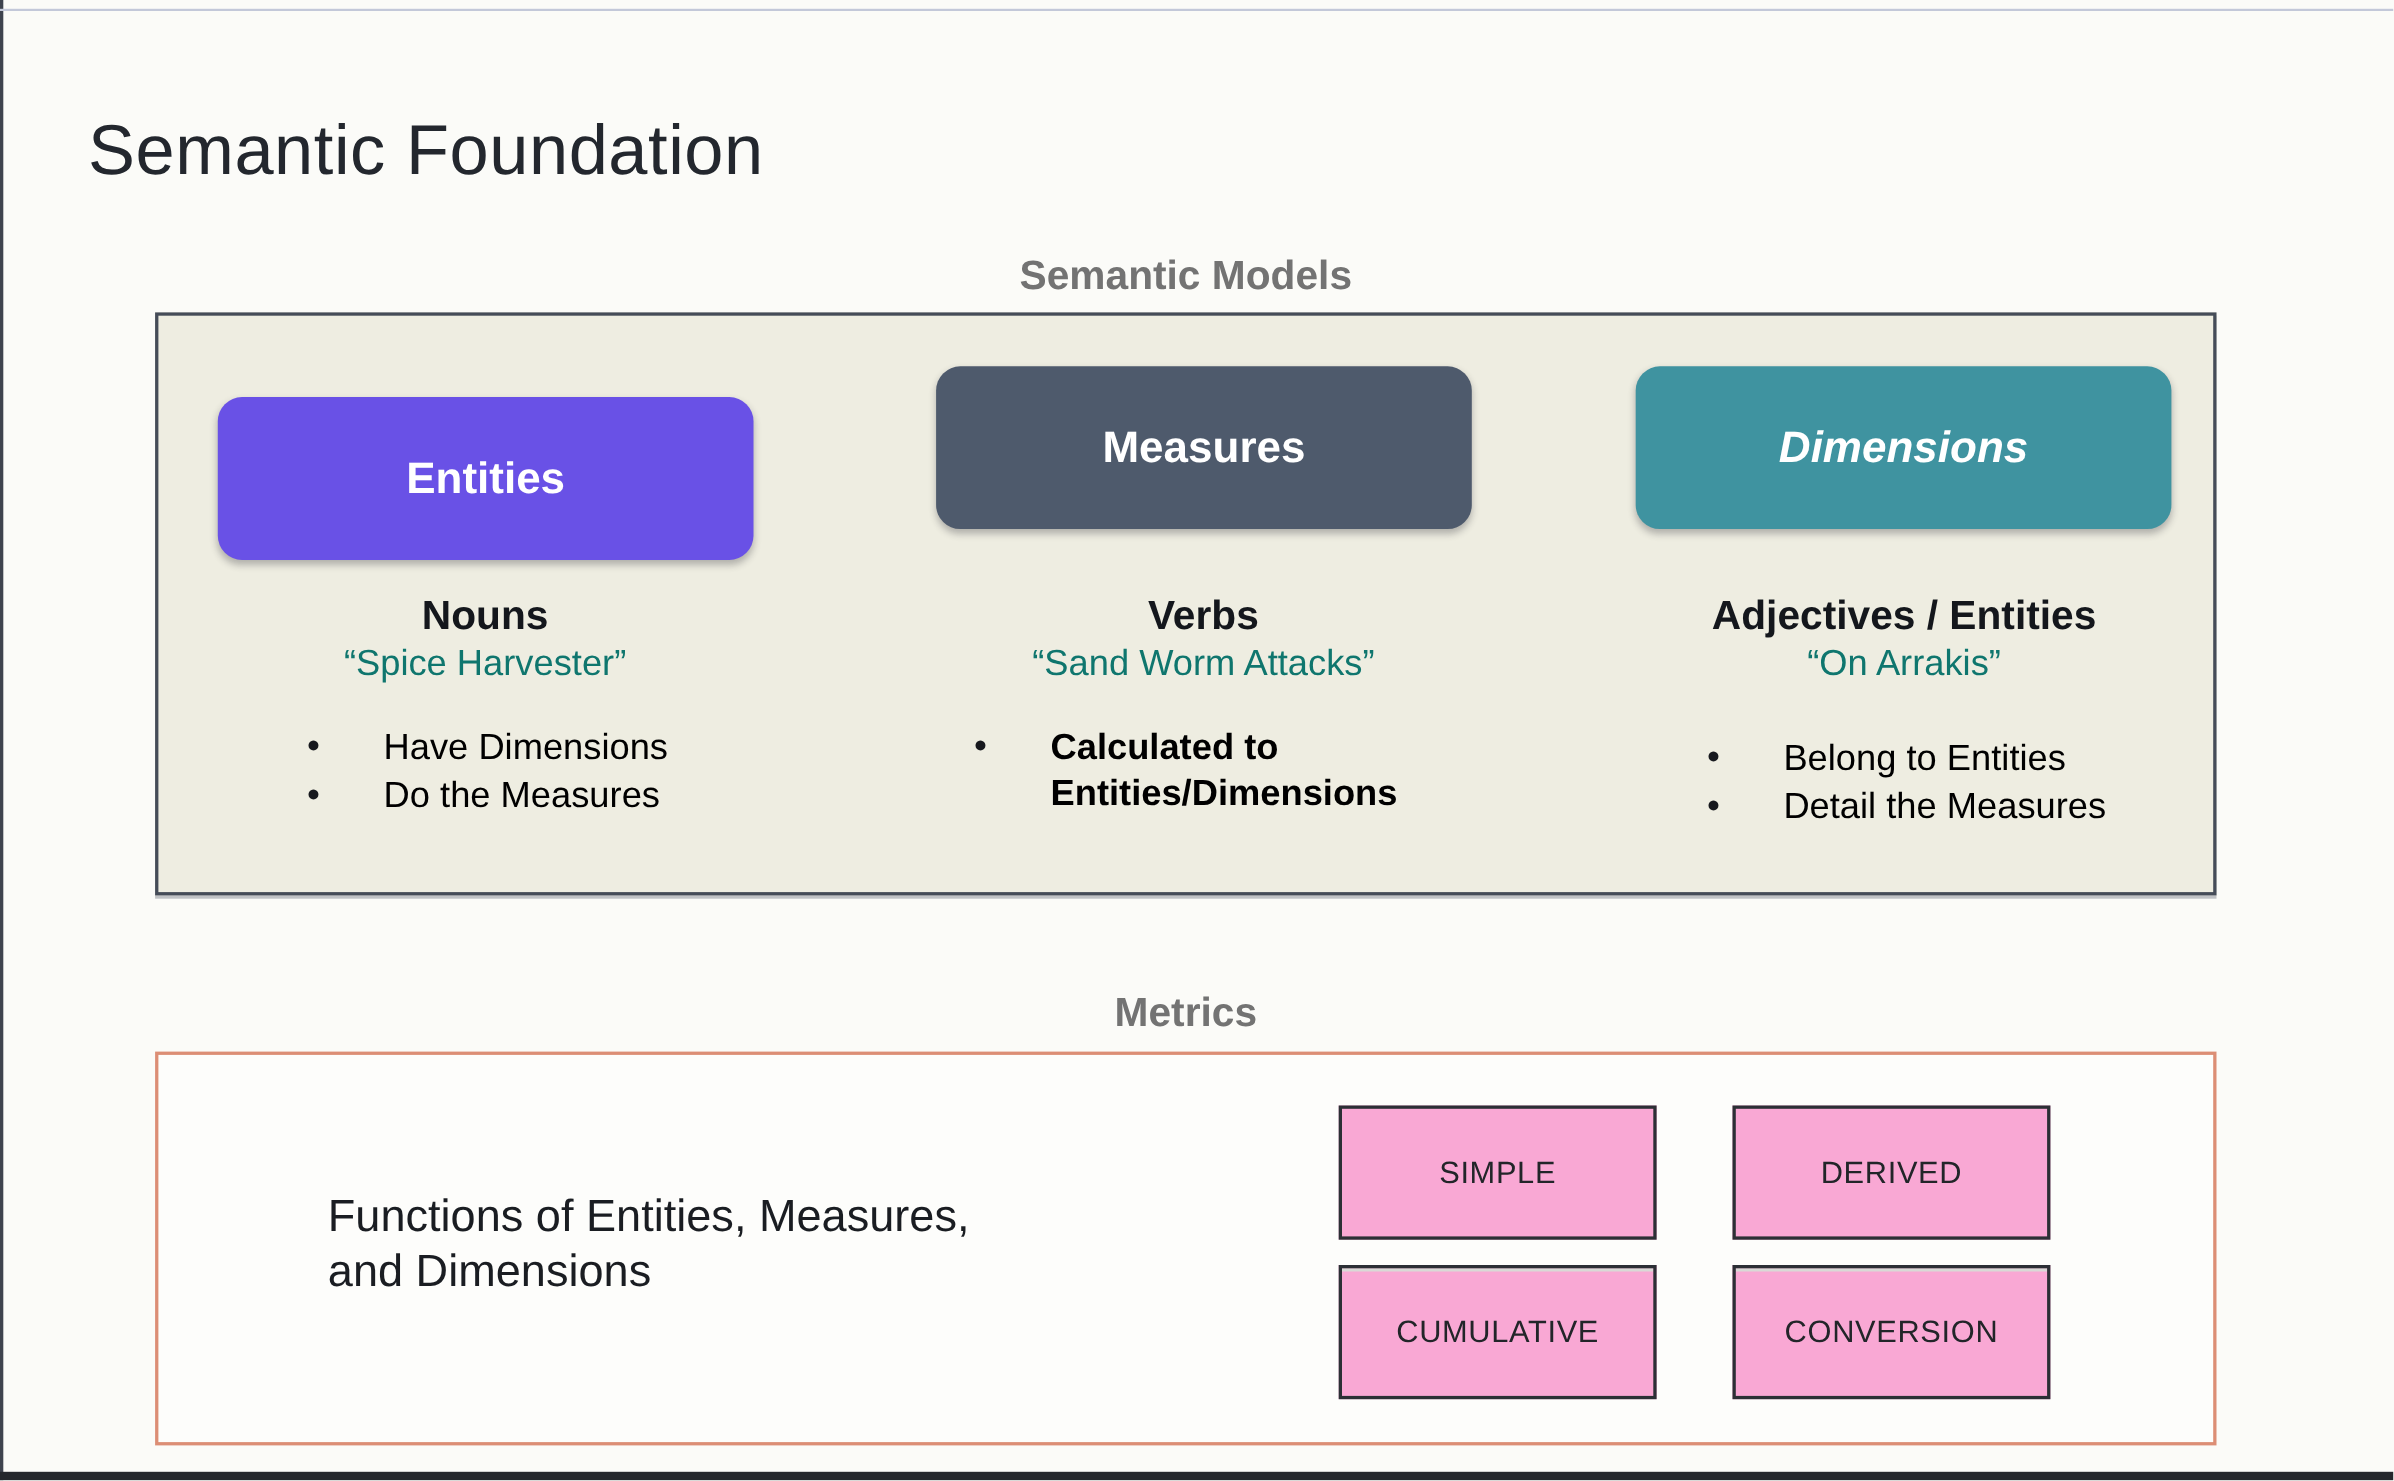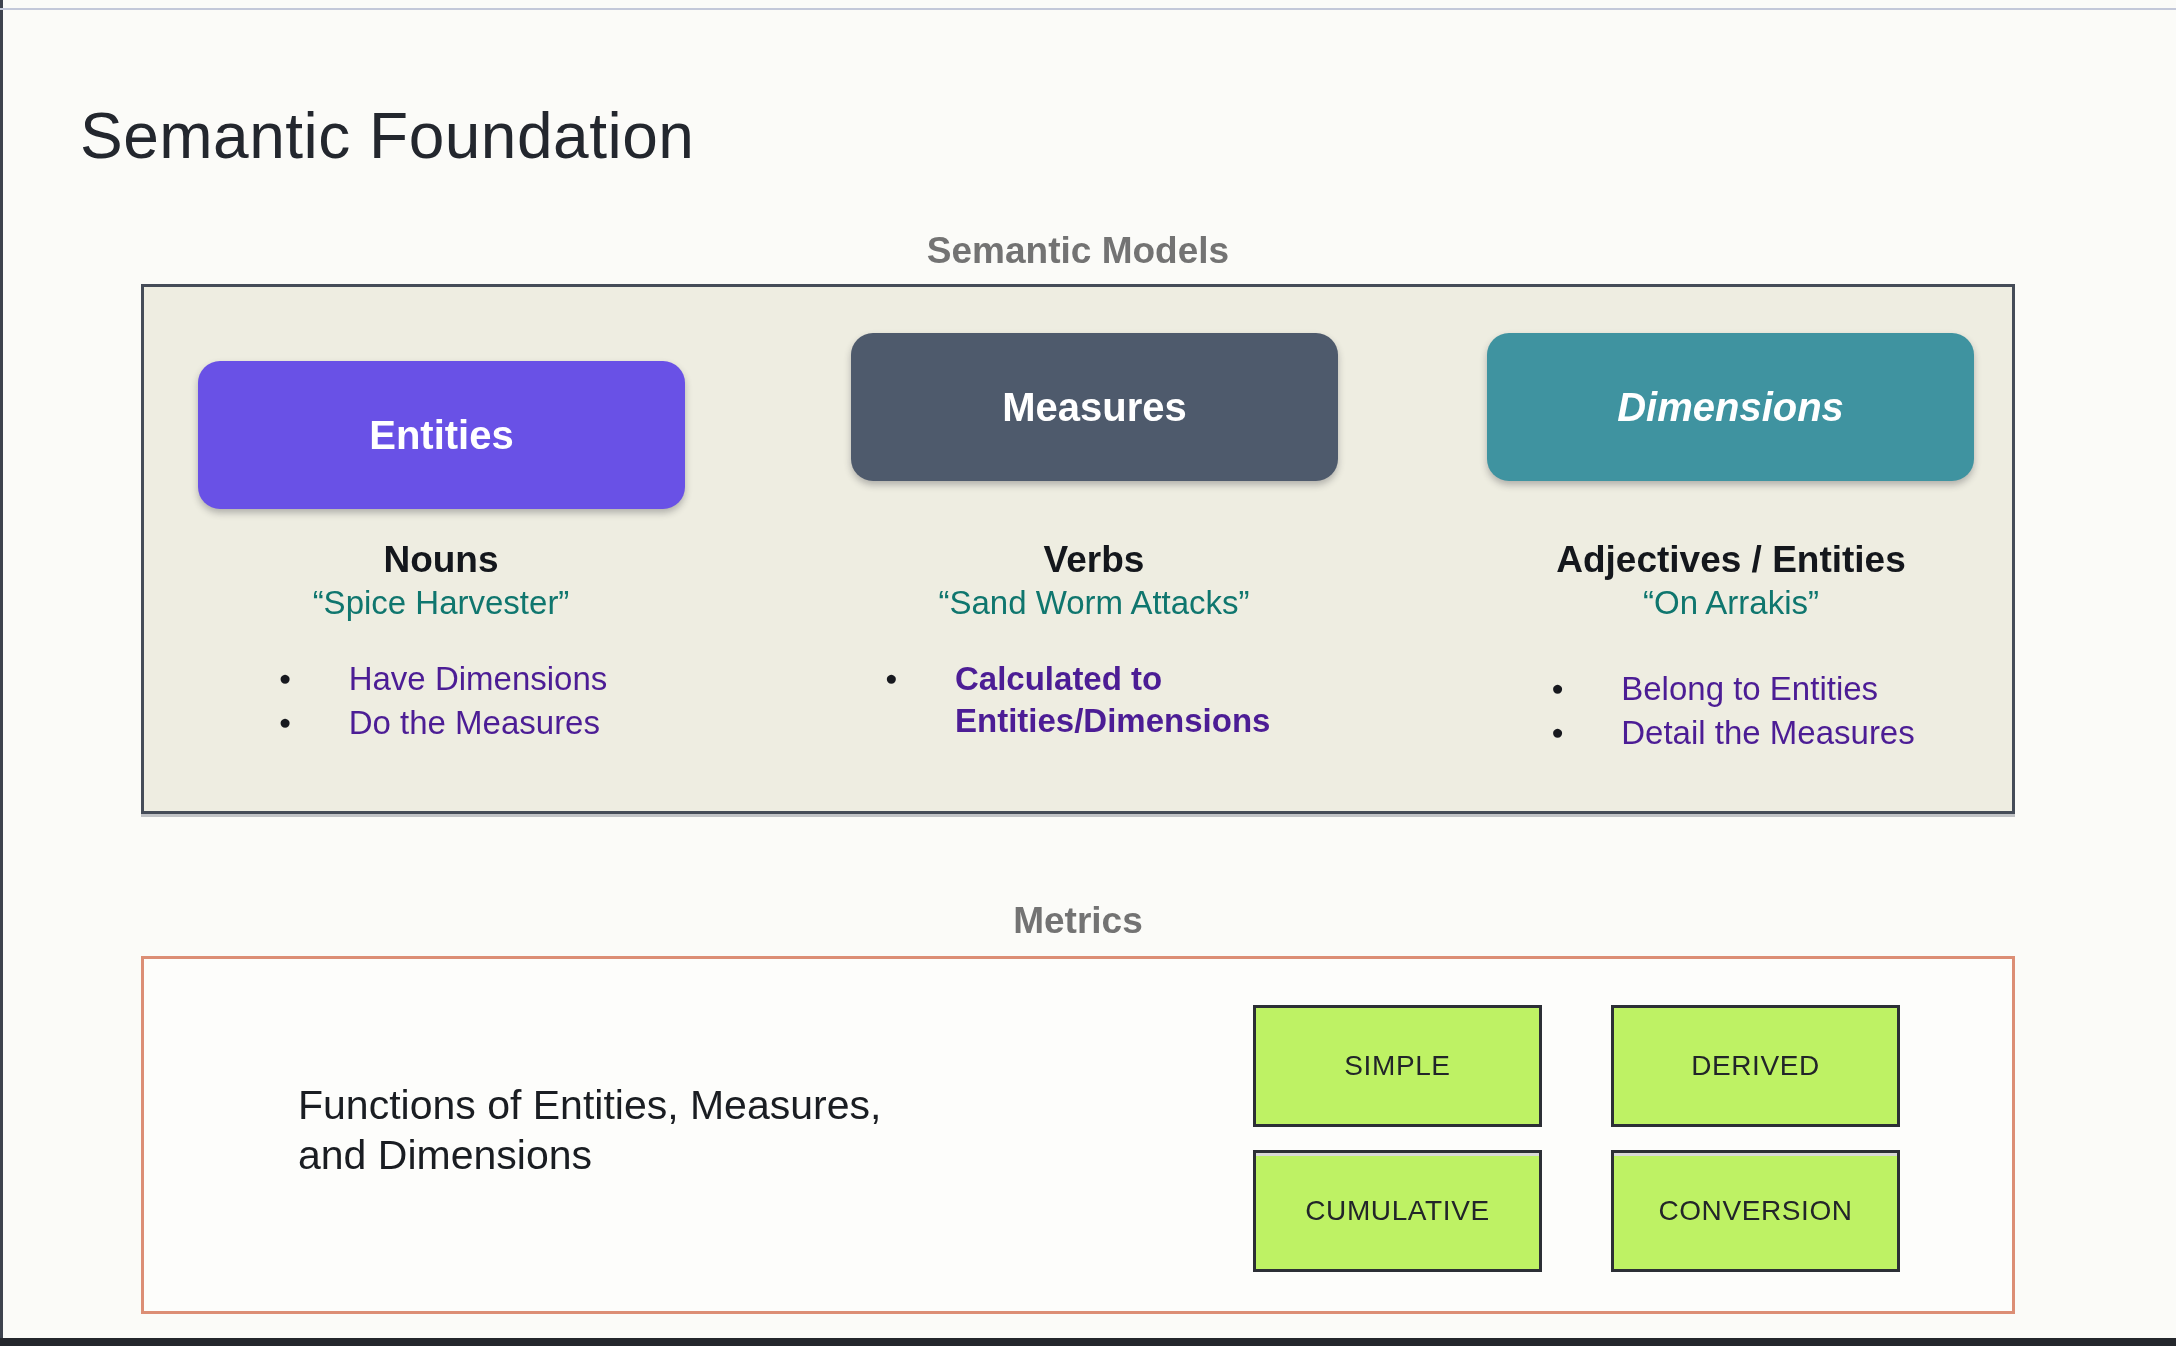--- a/index.html
+++ b/index.html
@@ -86,21 +86,21 @@
     color: #0f766e;
     margin-top: 3px;
   }
   .bullet-list {
     display: inline-block;
     text-align: left;
     list-style: none;
     margin: 34px 0 0 0;
     padding: 0;
     font-size: 33px;
-    color: #4c1d95;
+    color: #000000;
     line-height: 1.27;
   }
   .bullet-list li {
     position: relative;
     padding-left: 74px;
     margin: 2px 0;
   }
   .bullet-list li::before {
     content: "●";
     position: absolute;
@@ -125,27 +125,26 @@
     font-size: 41px;
     font-weight: 400;
     color: #1a1d22;
     line-height: 1.22;
   }
 
   .mbox {
     position: absolute;
     width: 289px; height: 122px;
     border: 3px solid #2c2f35;
-    background: #bef264;
+    background: #f9a8d4;
     box-sizing: border-box;
     display: flex; align-items: center; justify-content: center;
     font-size: 28px;
     letter-spacing: 0.6px;
     color: #222529;
-    margin-left: 36px;
   }
   .mbox-simple     { left: 1217px; top: 1005px; }
   .mbox-derived    { left: 1575px; top: 1005px; }
   .mbox-cumulative { left: 1217px; top: 1150px; box-shadow: inset 0 3px 0 #d9d9d6; }
   .mbox-conversion { left: 1575px; top: 1150px; box-shadow: inset 0 3px 0 #d9d9d6; }
 </style>
 </head>
 <body>
 
 <div class="stage">

